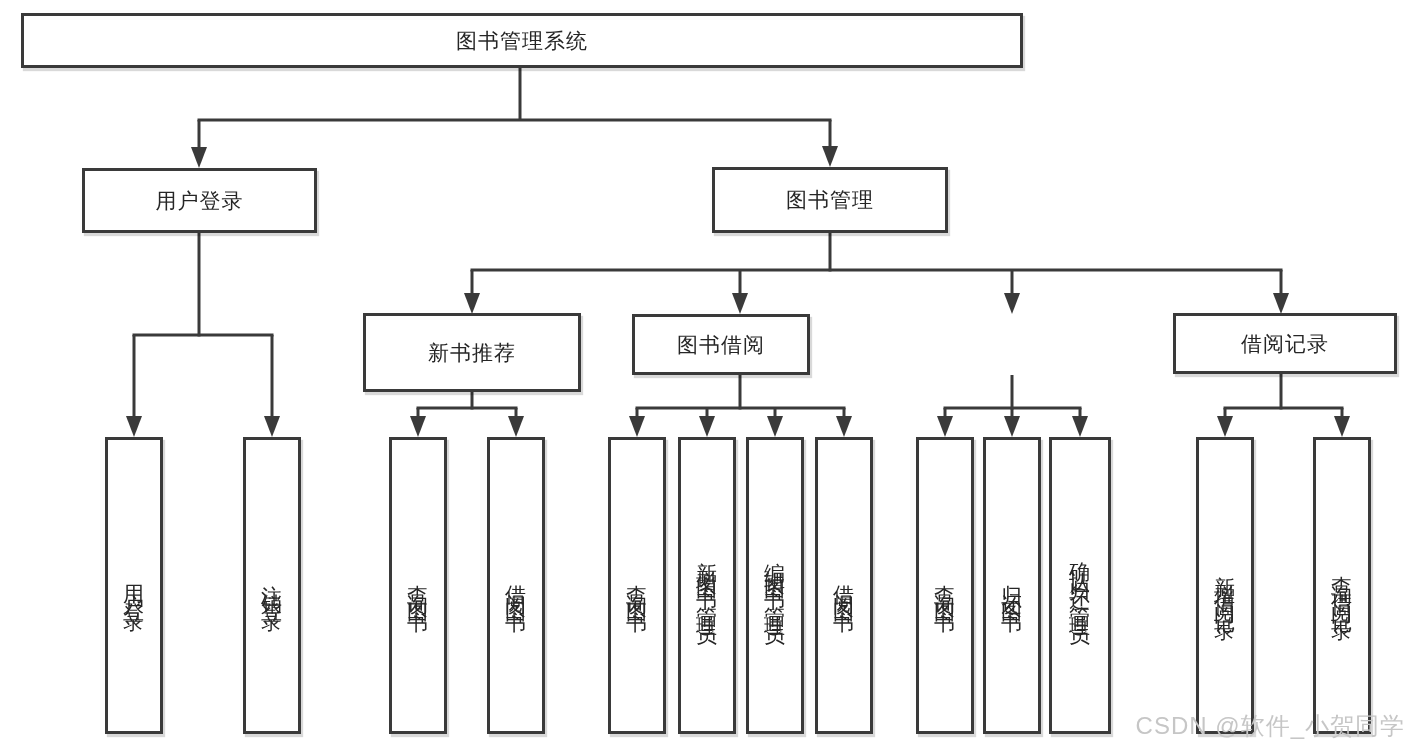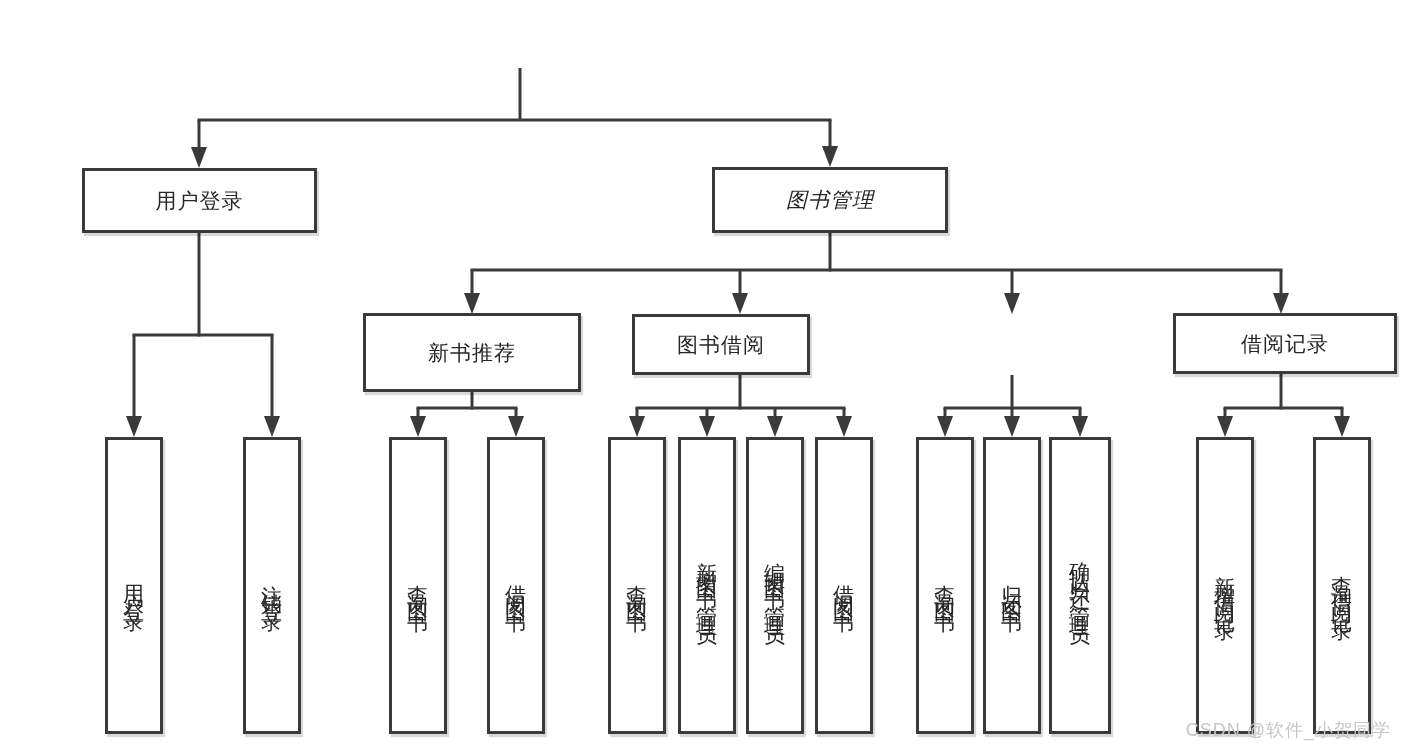--- a/index.html
+++ b/index.html
@@ -31,22 +31,22 @@
   .h-node{font-size:21px;letter-spacing:1px;white-space:nowrap;}
   .v-node span{
     writing-mode:vertical-rl;
     text-orientation:mixed;
     font-size:21px;
     letter-spacing:9px;
     line-height:1;
   }
   #watermark{
     position:absolute;
-    right:14px;bottom:5px;
-    font-size:18px;
+    right:0;bottom:5px;
+    font-size:24px;
     color:var(--watermark,#c6c6c6);
     letter-spacing:1px;
     z-index:3;
     white-space:nowrap;
   }
   line{stroke:var(--line,#3a3a3a);stroke-width:3;}
   polygon{fill:var(--line,#3a3a3a);}
 </style>
 </head>
 <body>
@@ -108,23 +108,24 @@
     <polygon points="1072,416 1088,416 1080,437"></polygon>
 
     <line x1="1281" y1="374" x2="1281" y2="409.5"></line>
     <line x1="1223.5" y1="408" x2="1343.5" y2="408"></line>
     <line x1="1225" y1="408" x2="1225" y2="418"></line>
     <line x1="1342" y1="408" x2="1342" y2="418"></line>
     <polygon points="1217,416 1233,416 1225,437"></polygon>
     <polygon points="1334,416 1350,416 1342,437"></polygon>
   </svg>
 
+  <div class="node h-node" style="left:21px;top:13px;width:1002px;height:55px;">图书管理系统</div>
 
   <div class="node h-node" style="left:82px;top:168px;width:235px;height:65px;">用户登录</div>
-  <div class="node h-node" style="left:712px;top:167px;width:236px;height:66px;font-style:italic;">图书管理</div>
+  <div class="node h-node" style="left:712px;top:167px;width:236px;height:66px;">图书管理</div>
 
   <div class="node h-node" style="left:363px;top:313px;width:218px;height:79px;">新书推荐</div>
   <div class="node h-node" style="left:632px;top:314px;width:178px;height:61px;">图书借阅</div>
   <div class="node h-node" style="left:1173px;top:313px;width:224px;height:61px;">借阅记录</div>
 
   <div class="node v-node" style="left:105px;top:437px;width:58px;height:297px;">
     <span>用户登录</span>
     </div>
   <div class="node v-node" style="left:243px;top:437px;width:58px;height:297px;">
     <span>注销登录</span>

